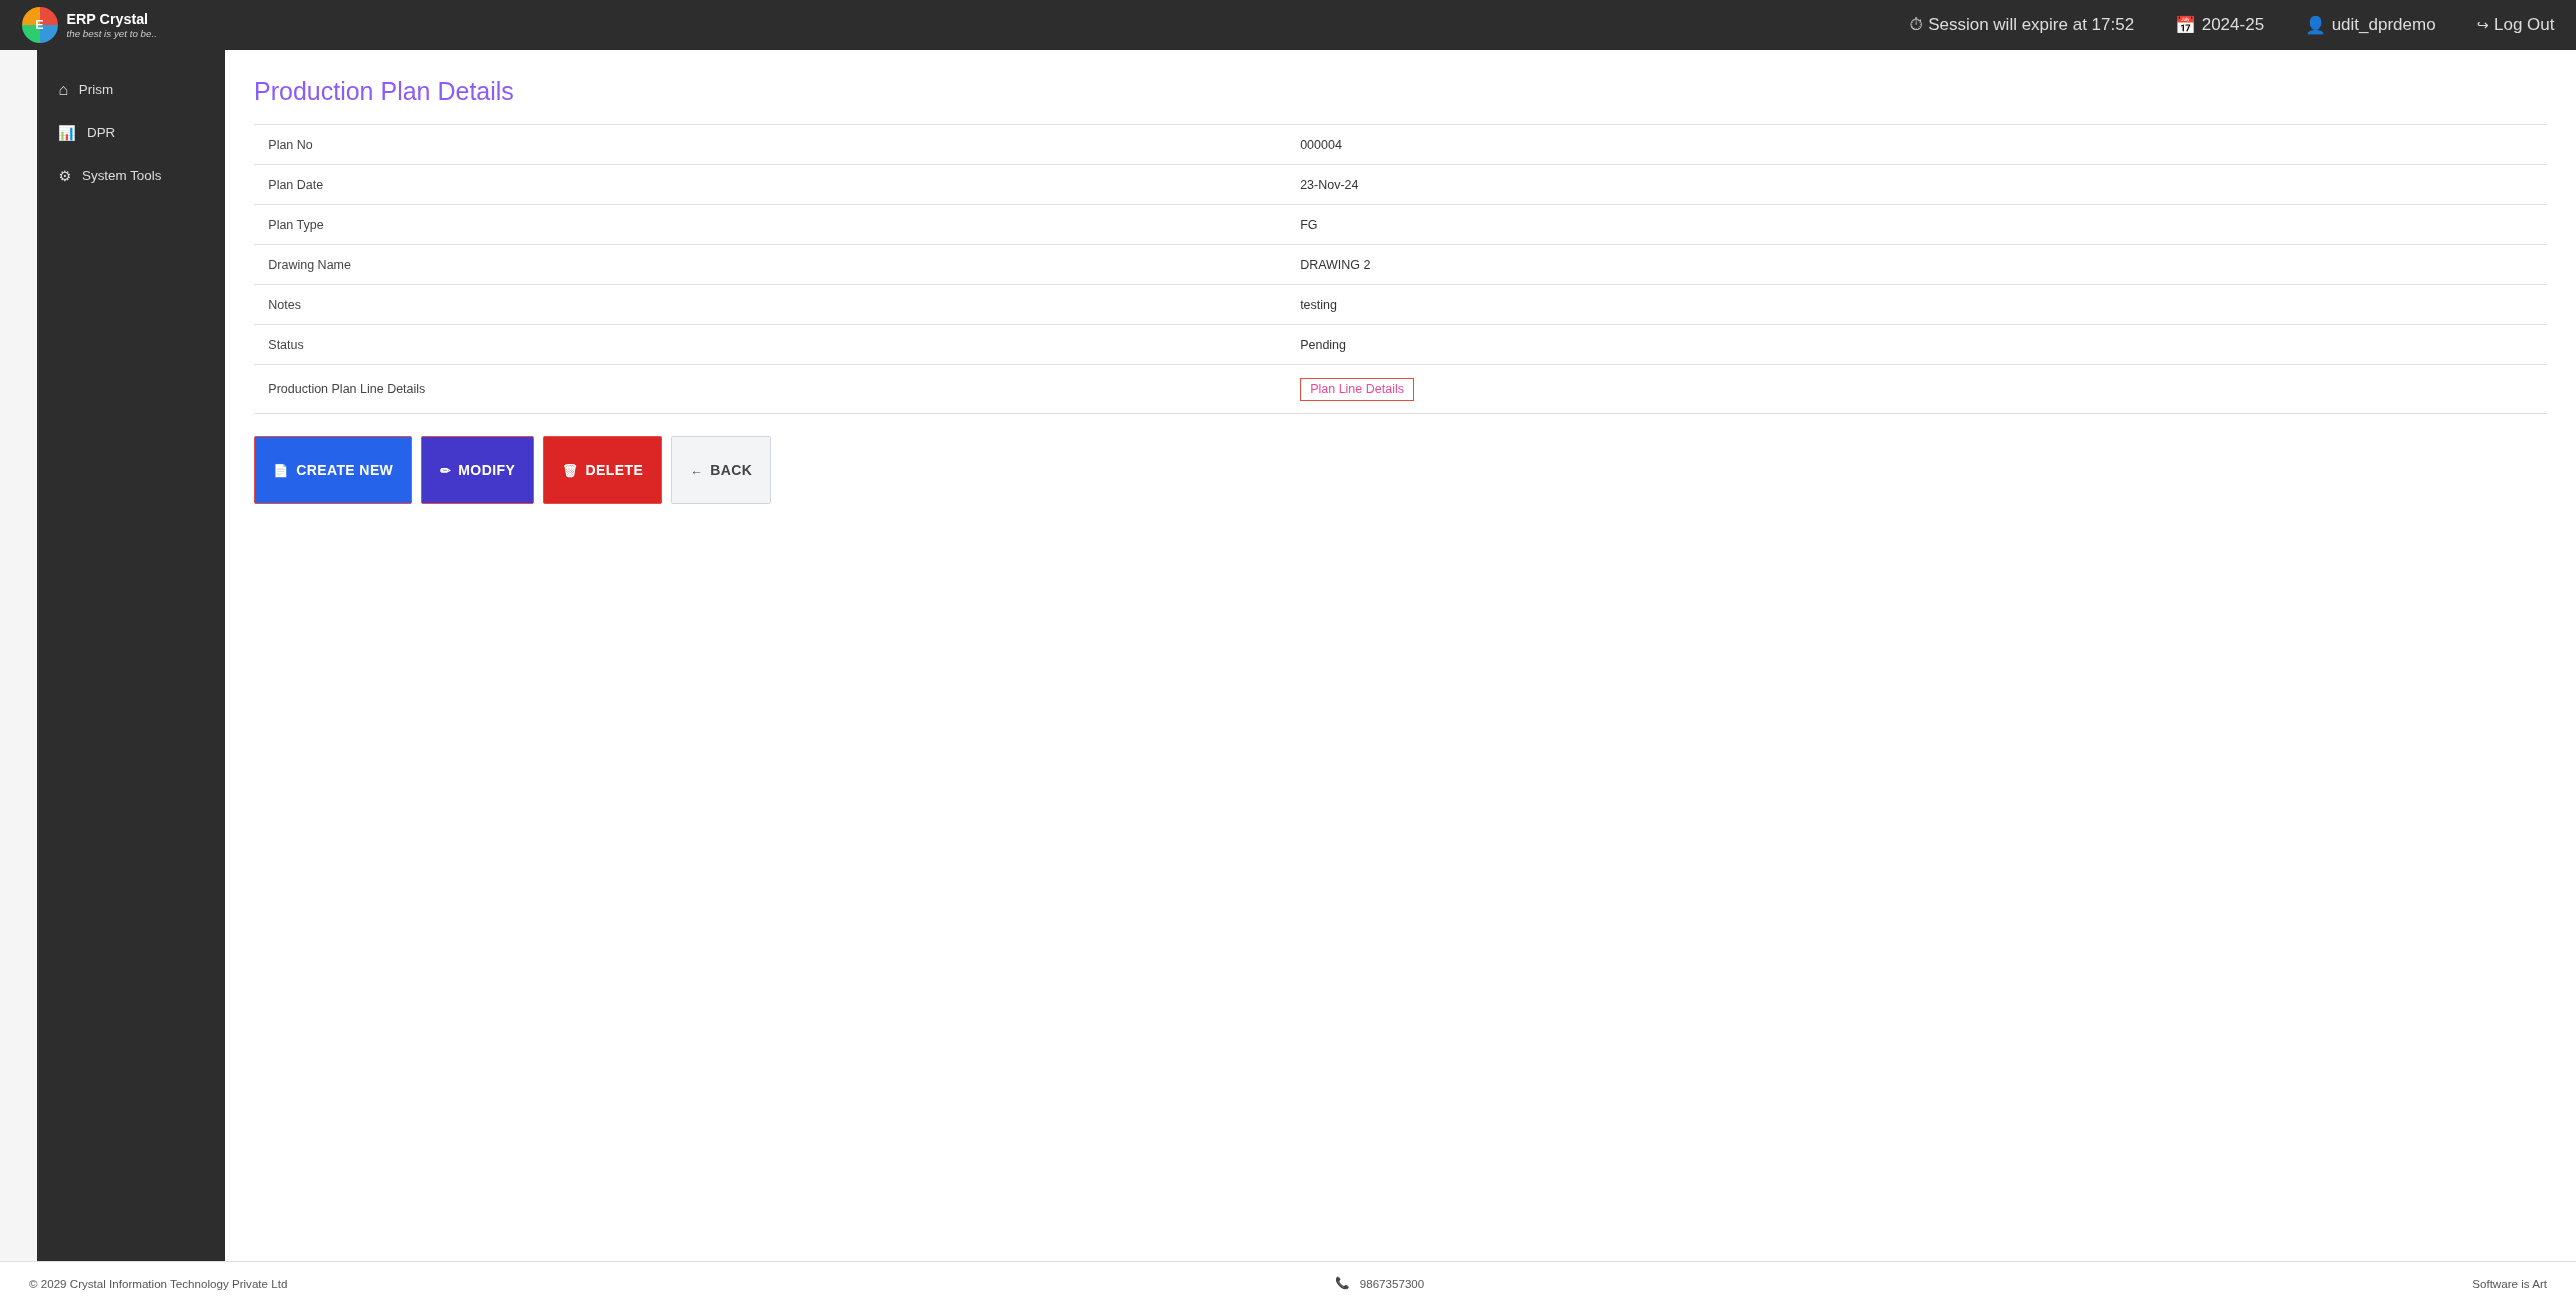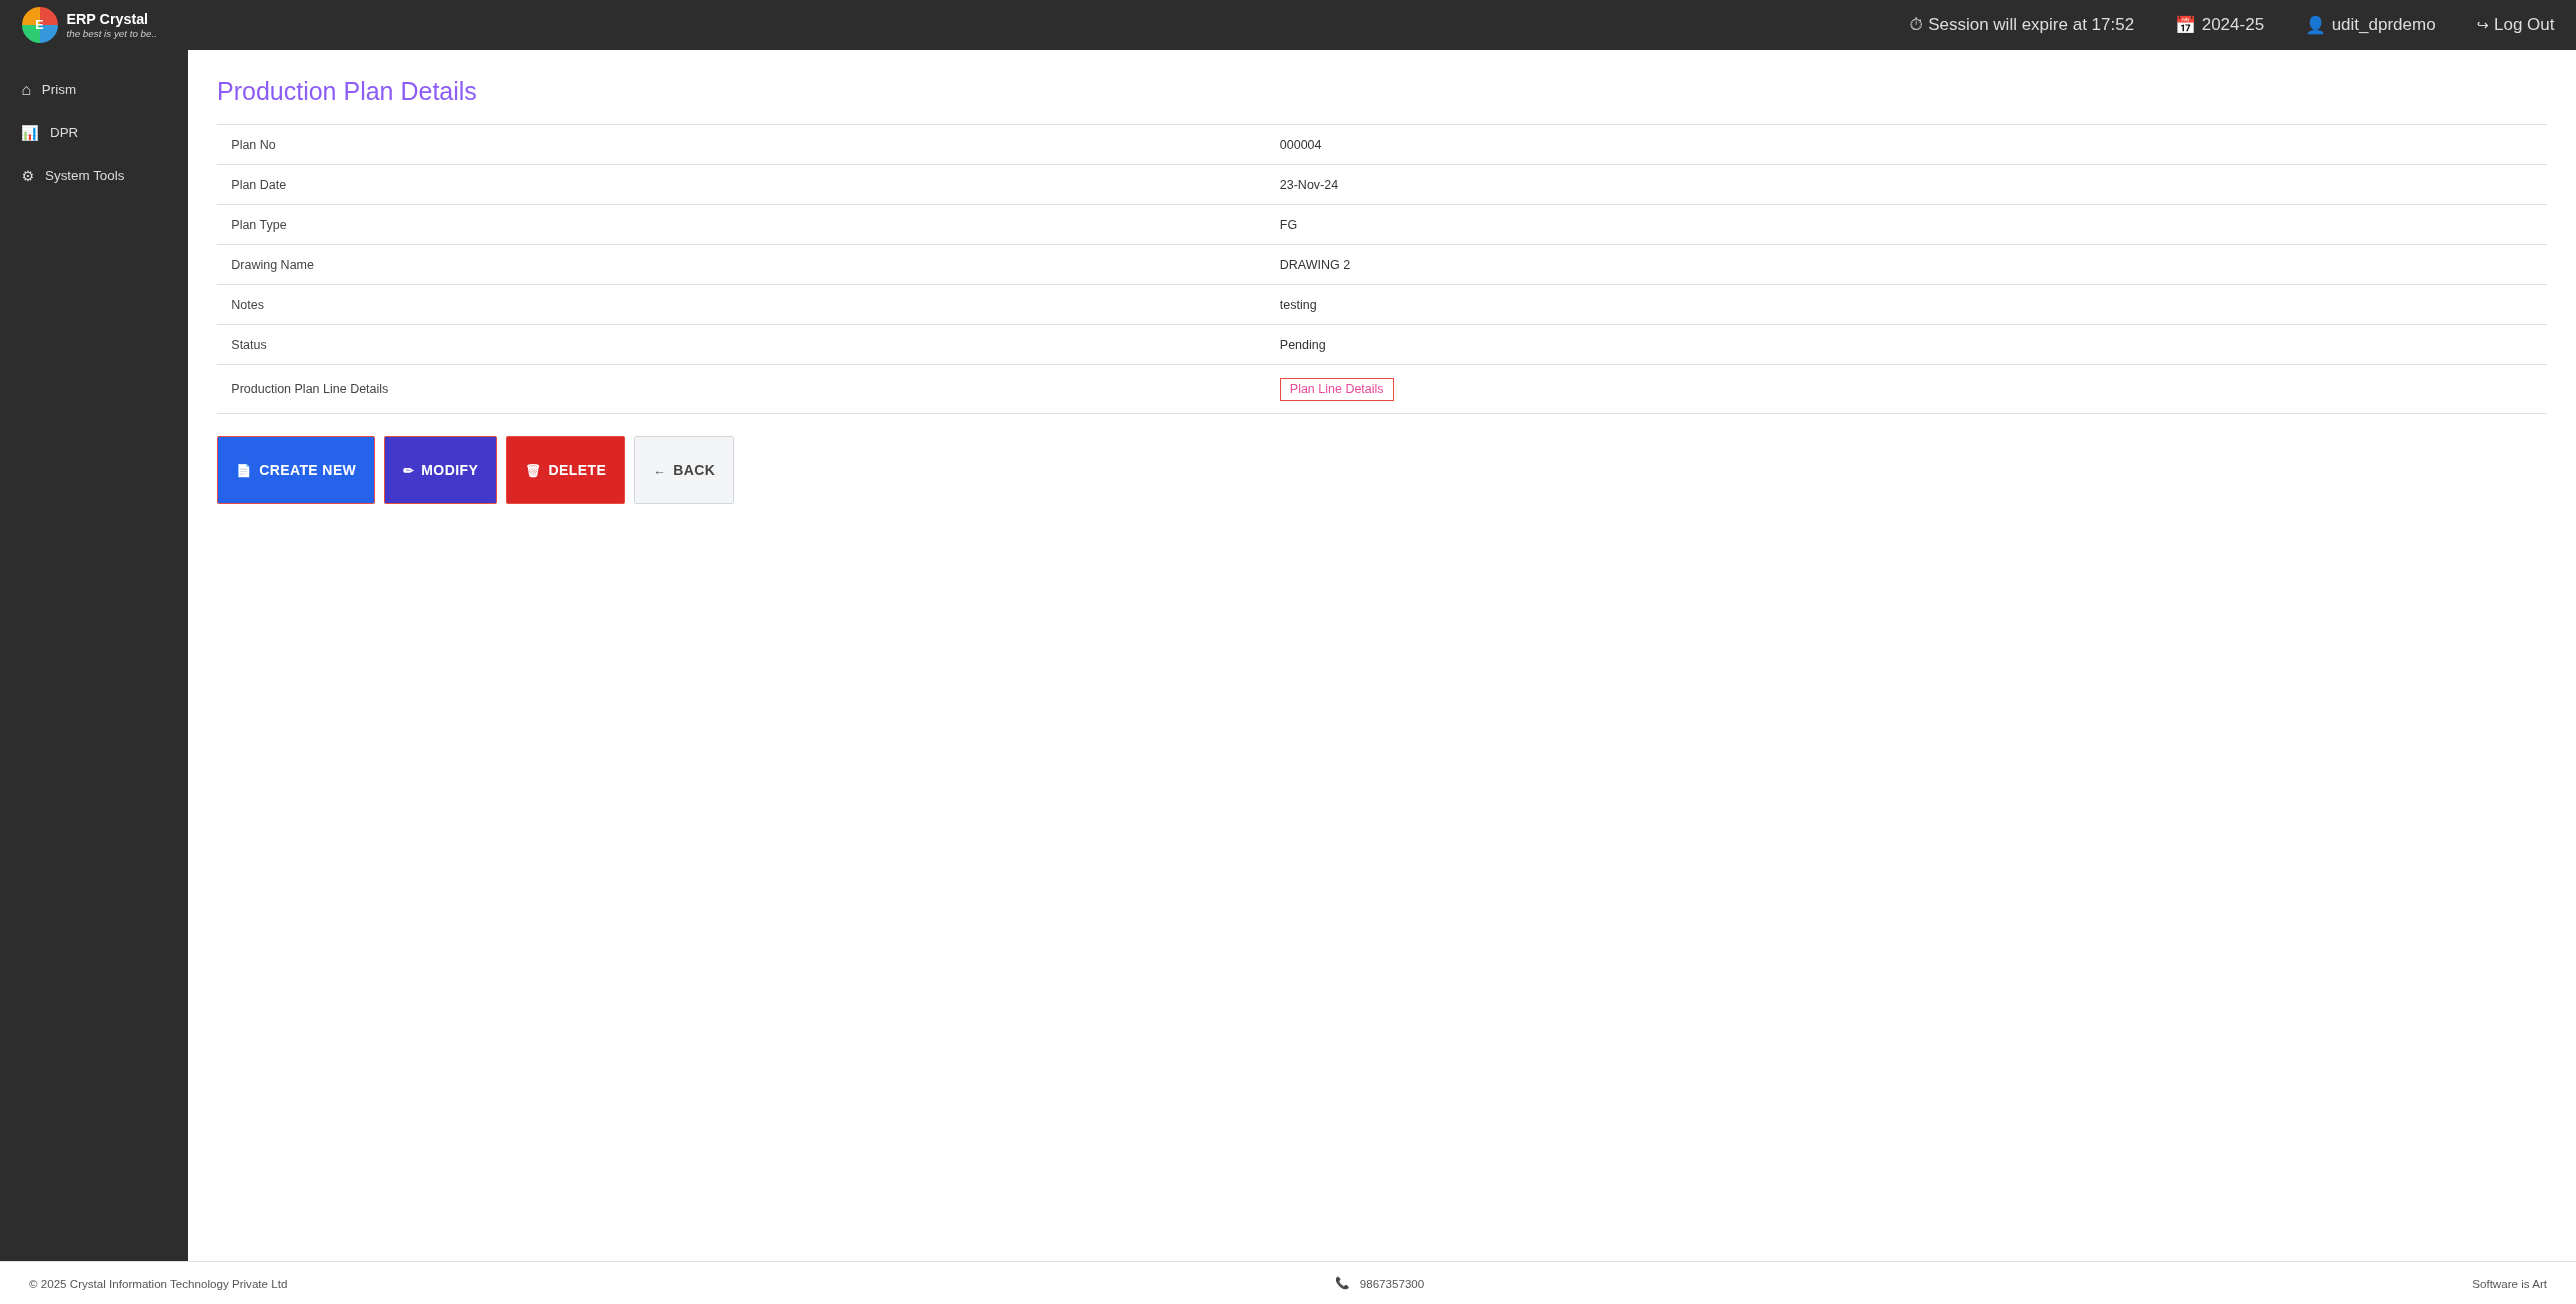--- a/index.html
+++ b/index.html
@@ -42,20 +42,21 @@
     .header-info-item {
       display: flex;
       align-items: center;
       gap: 5.4px;
     }
 
     
     .main-layout {
       display: flex;
       flex: 1;
+      margin-left: 37px;
     }
 
     
     .sidebar {
       width: 188px;
       background: #2d2d2d;
       color: #fff;
       padding: 18px 0;
       flex-shrink: 0;
       min-height: calc(100vh - 50px - 43px);
@@ -287,20 +288,20 @@
       </button>
       <button class="btn btn-back">
         <span class="icon-arrow-left"></span>
         <span>BACK</span>
       </button>
     </div>
   </main>
 </div>
 
 <div class="footer">
-  <span>© 2025 Crystal Information Technology Private Ltd</span>
+  <span>© 2029 Crystal Information Technology Private Ltd</span>
   <div style="display:flex;align-items:flex-end;gap:10px;">
     <span class="icon-phone"></span>
     <span>9867357300</span>
   </div>
   <span>Software is Art</span>
 </div>
 
 
 </body></html>

